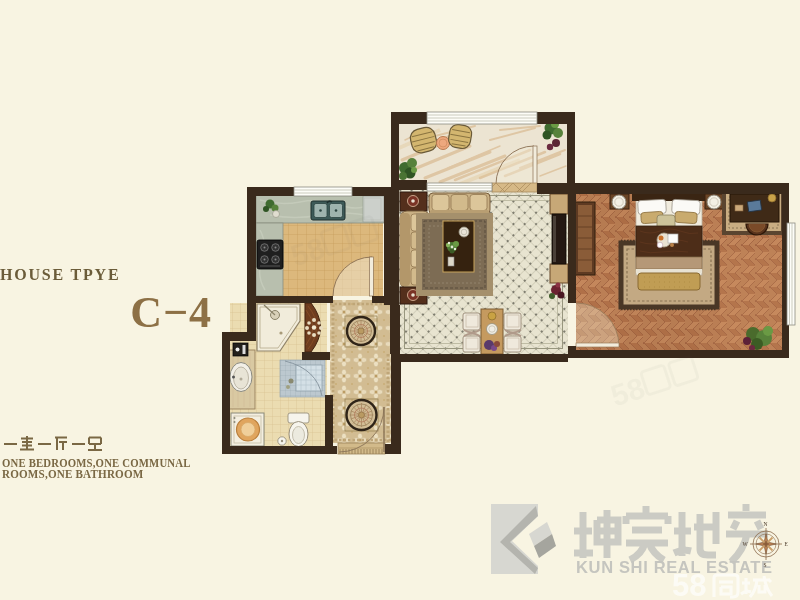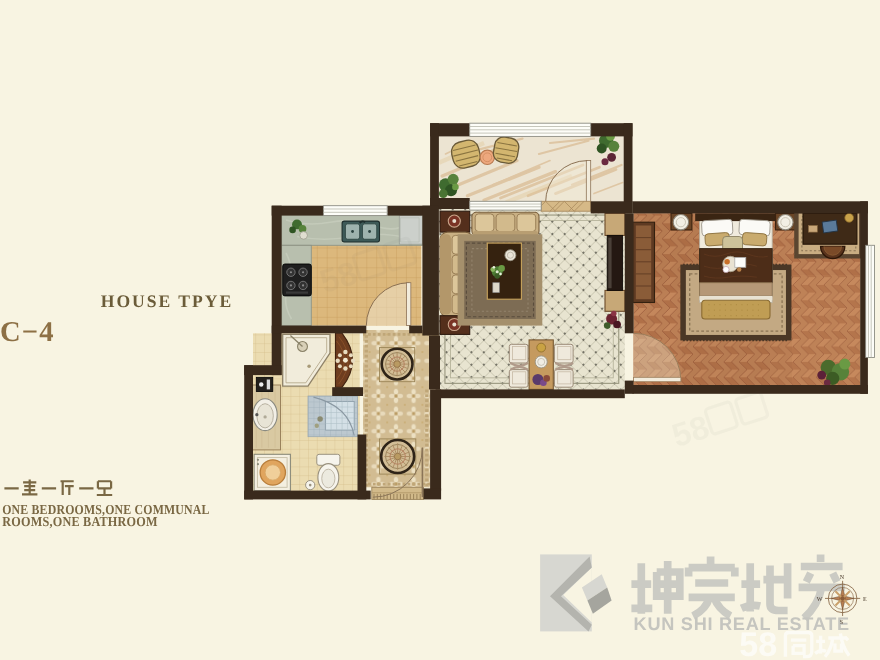--- a/index.html
+++ b/index.html
@@ -540,23 +540,23 @@
 <rect x="354" y="230" width="24" height="24" rx="3" fill="none" stroke="#555" stroke-width="3"></rect>
 </g>
 
 <g opacity="0.04" transform="rotate(-18 650 385)">
 <text x="610" y="395" font-family="Liberation Sans" font-size="30" font-weight="bold" fill="#555">58</text>
 <rect x="645" y="370" width="24" height="24" rx="3" fill="none" stroke="#555" stroke-width="3"></rect>
 <rect x="674" y="370" width="24" height="24" rx="3" fill="none" stroke="#555" stroke-width="3"></rect>
 </g>
 </svg>
 
-<div class="abs" style="left:0;top:266px;width:212px;text-align:right;font-size:16px;font-weight:bold;letter-spacing:1.8px;color:#6b5c39;font-family:'Liberation Serif',serif">HOUSE TPYE</div>
-
-<div class="abs" style="left:0;top:287px;width:212px;text-align:left;font-size:26px;font-weight:bold;letter-spacing:1px;color:#8d7045;font-family:'Liberation Serif',serif">C−4</div>
+<div class="abs" style="left:0;top:266px;width:212px;text-align:left;font-size:16px;font-weight:bold;letter-spacing:1.8px;color:#6b5c39;font-family:'Liberation Serif',serif">HOUSE TPYE</div>
+
+<div class="abs" style="left:0;top:287px;width:212px;text-align:right;font-size:44px;font-weight:bold;letter-spacing:1px;color:#8d7045;font-family:'Liberation Serif',serif">C−4</div>
 
 <svg class="abs" style="left:0;top:434px" width="110" height="20" viewBox="0 0 110 20">
 <g stroke="#7a6844" stroke-width="2" fill="none">
 <path d="M4,10 H17"></path>
 <path d="M27,2 V4 M21,4.5 H33 M22,8 H32 M22,11.5 H32 M27,4.5 V15 M20,15.5 H34"></path>
 <path d="M38,10 H51"></path>
 <path d="M55,3.5 H67 M57,3.5 V16 M59,8 H67 M63,8 V16"></path>
 <path d="M72,10 H85"></path>
 <path d="M89,3.5 H101 M89,3.5 V10 M101,3.5 V10 M89,10 H101 M95,10 V16 M88,16 H102"></path>
 </g>

